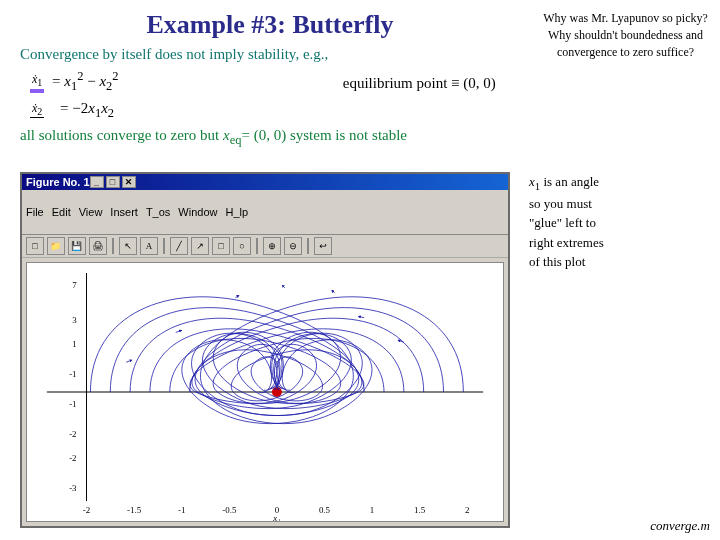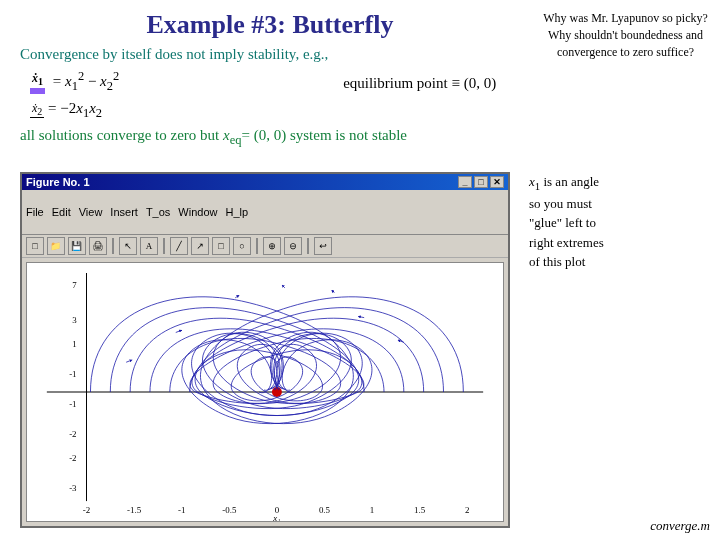--- a/index.html
+++ b/index.html
@@ -93,21 +93,21 @@
     }
 
     .window-titlebar {
       background: linear-gradient(to right, #0a0a82, #1564d4);
       color: white;
       font-size: 11px;
       font-family: Arial, sans-serif;
       padding: 2px 4px;
       display: flex;
       align-items: center;
-      justify-content: space-between;
+      justify-content: flex-start;
       font-weight: bold;
     }
 
     .window-title-text {
       font-size: 11px;
     }
 
     .window-controls {
       display: flex;
       gap: 2px;
@@ -213,27 +213,27 @@
 
   <div class="title">Example #3: Butterfly</div>
 
   <div class="convergence-text">Convergence by itself does not imply stability, e.g.,</div>
 
   <div class="equations-area">
     <div class="equations">
 
       <div class="eq-line">
         <span style="display:inline-block; vertical-align:middle; text-align:center; margin-right:4px;">
-          <span style="display:block; font-size:12px; border-bottom:6px solid #8b5cf6; padding:0 2px;font-weight:bold;"><em>ẋ</em><sub>1</sub></span>
+          <span style="display:block; font-size:12px; border-bottom:4px solid #8b5cf6; padding:0 2px;"><em>ẋ</em><sub>1</sub></span>
           <span style="display:block; font-size:12px; padding:0 2px;"></span>
         </span>
         = <em>x</em><sub>1</sub><sup>2</sup> − <em>x</em><sub>2</sub><sup>2</sup>
       </div>
       <div class="eq-line" style="margin-top:6px;">
-        <span style="display:inline-block; vertical-align:middle; text-align:center; margin-right:0;">
+        <span style="display:inline-block; vertical-align:middle; text-align:center; margin-right:12px;">
           <span style="display:block; font-size:12px; border-bottom:1px solid #000; padding:0 2px;"><em>ẋ</em><sub>2</sub></span>
           <span style="display:block; font-size:12px; padding:0 2px;"></span>
         </span>
         = −2<em>x</em><sub>1</sub><em>x</em><sub>2</sub>
       </div>
     </div>
     <div style="flex:1; display:flex; align-items:center; justify-content:center; margin-top:8px;">
       <div class="equilibrium" style="margin-left:0;">
         <span>equilibrium point ≡ (0, 0)</span>
       </div>

